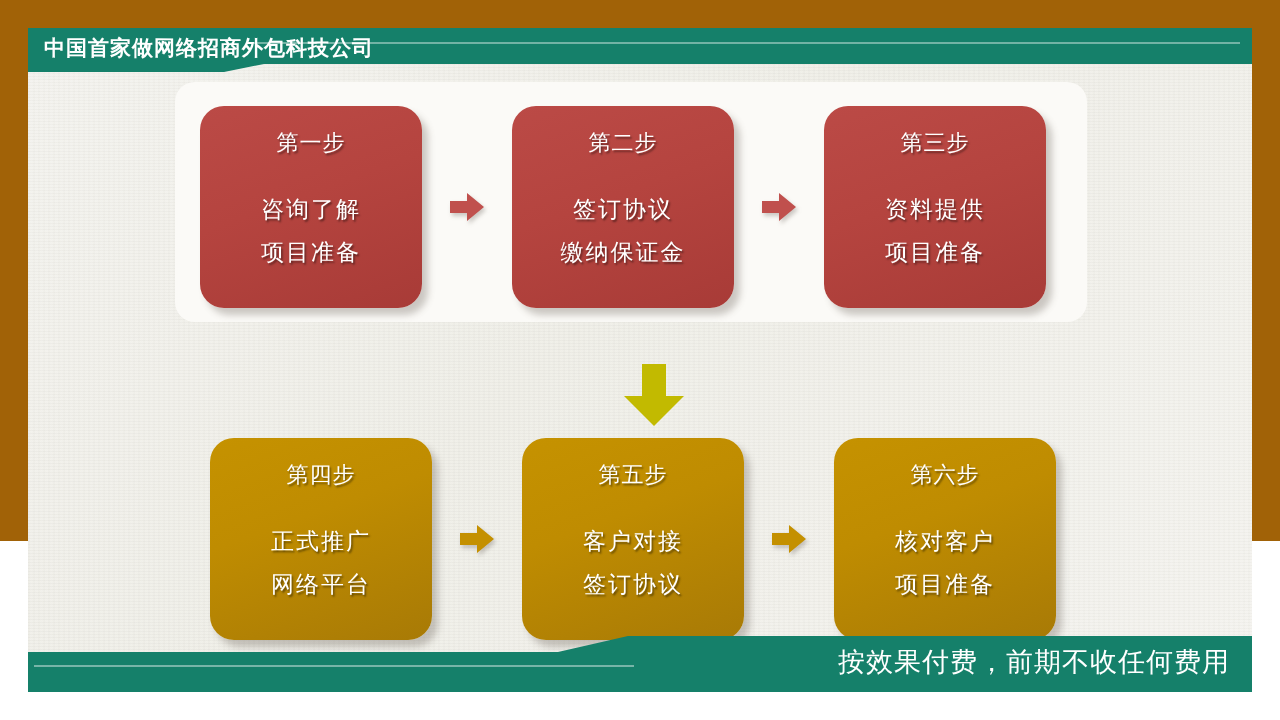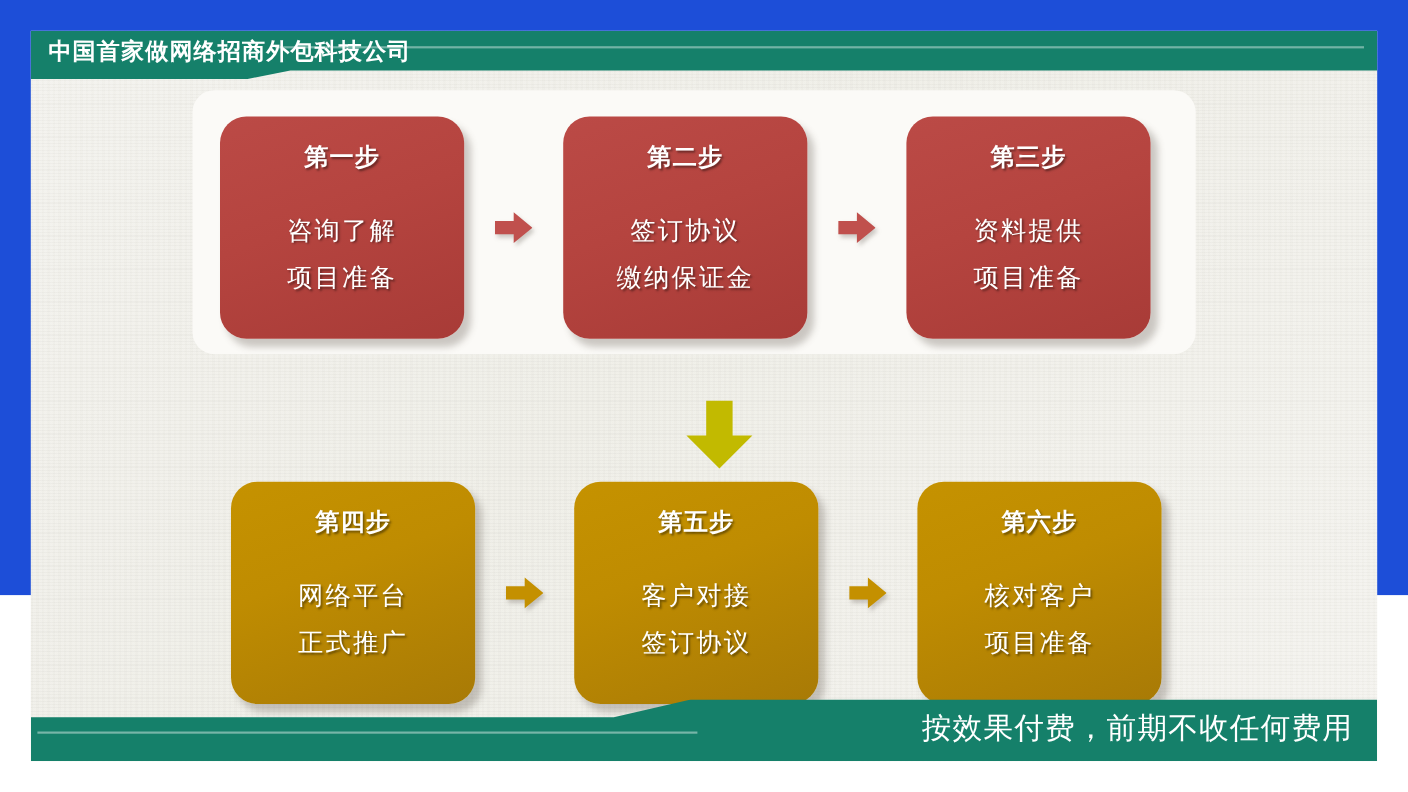--- a/index.html
+++ b/index.html
@@ -10,21 +10,21 @@
     height: 720px;
     overflow: hidden;
     font-family: "Liberation Sans", "DejaVu Sans", sans-serif;
   }
 
   
   #slide {
     position: relative;
     width: 1280px;
     height: 541px;
-    background: #1d4ed8;
+    background: #a16207;
   }
 
   
   #stage {
     position: absolute;
     left: 28px;
     top: 28px;
     width: 1224px;
     height: 664px;
     background:
@@ -107,21 +107,21 @@
   }
   .card.red {
     background: linear-gradient(160deg, #bb4a46 0%, #b5443f 45%, #a83b37 100%);
   }
   .card.gold {
     background: linear-gradient(160deg, #c59200 0%, #bf8c01 40%, #a87a06 100%);
   }
   .card-title {
     margin-top: 22px;
     font-size: 22px;
-    font-weight: bold;
+    font-weight: normal;
     letter-spacing: 1px;
     text-shadow: 1.5px 1.5px 2px rgba(0,0,0,0.45);
   }
   .card-lines {
     margin-top: 30px;
     text-align: center;
   }
   .card-line {
     font-size: 23px;
     font-weight: normal;
@@ -238,22 +238,22 @@
 
     <svg id="arrow-down" viewBox="0 0 64 64">
       <path d="M20 0 H44 V32 H62 L32 62 L2 32 H20 Z" fill="#c2ba00"></path>
     </svg>
 
     <div class="row" id="row-bottom">
 
       <div class="card gold">
         <div class="card-title">第四步</div>
         <div class="card-lines">
+          <div class="card-line">正式推广</div>
           <div class="card-line">网络平台</div>
-          <div class="card-line">正式推广</div>
         </div>
       </div>
 
       <div class="arrow-h">
         <svg class="glyph" viewBox="0 0 34 32">
           <path class="body" d="M0 10 H17 V2 L34 16 L17 30 V22 H0 Z" fill="#c49000"></path>
         </svg>
       </div>
 
       <div class="card gold">

